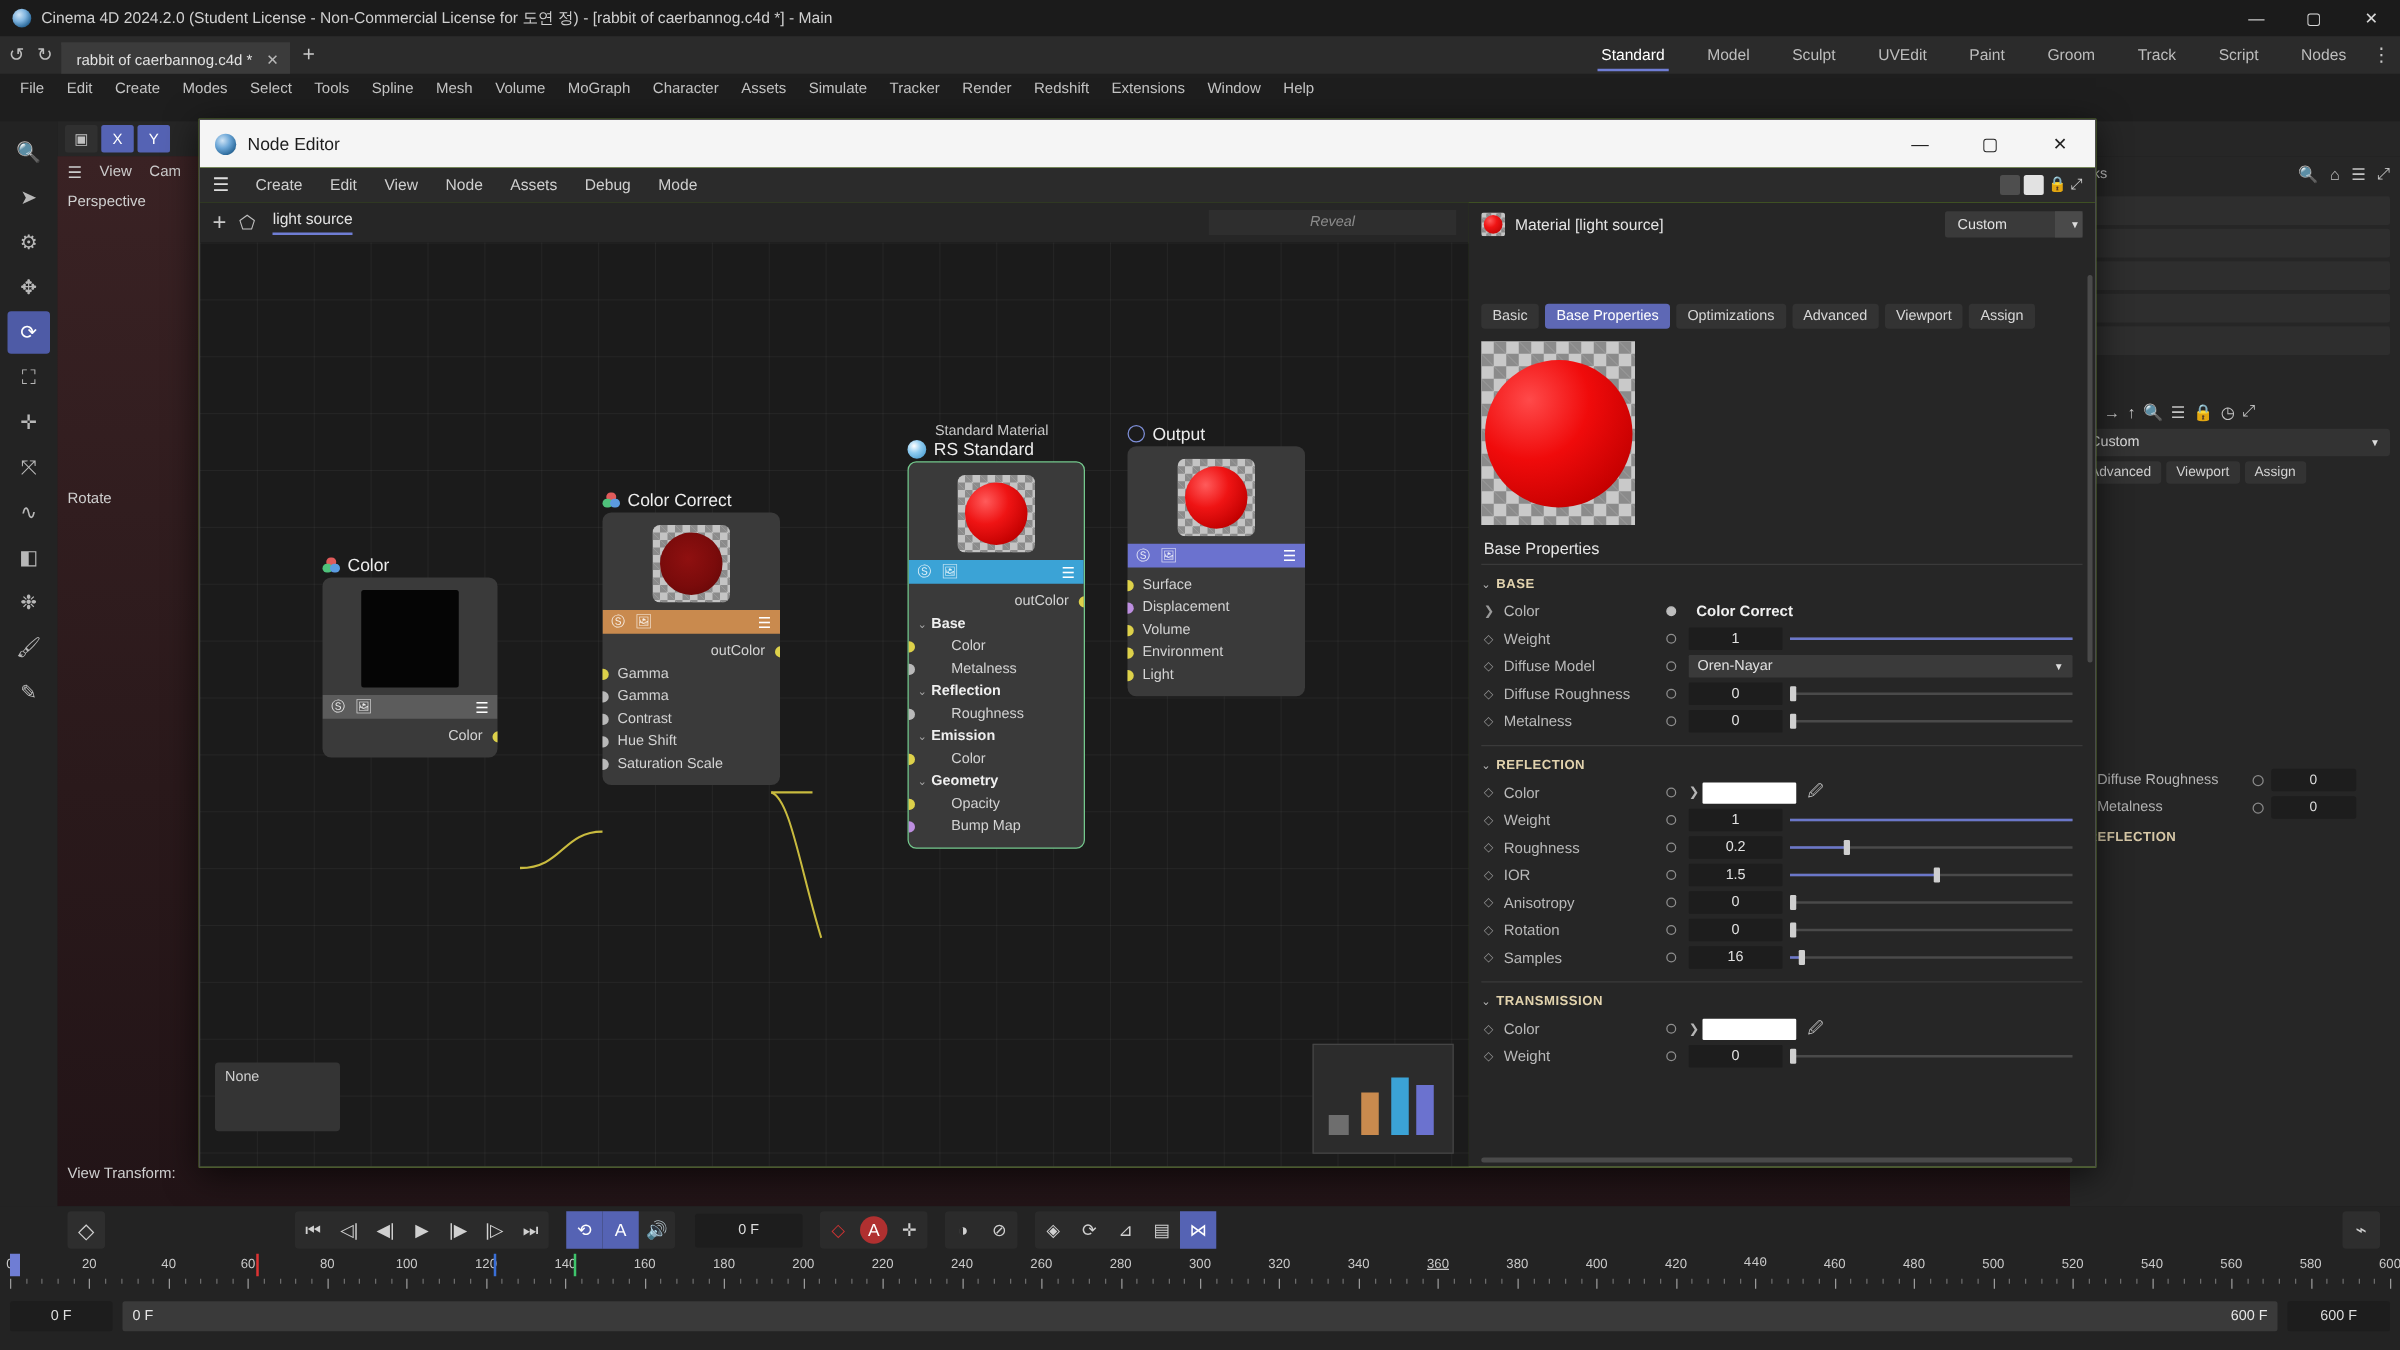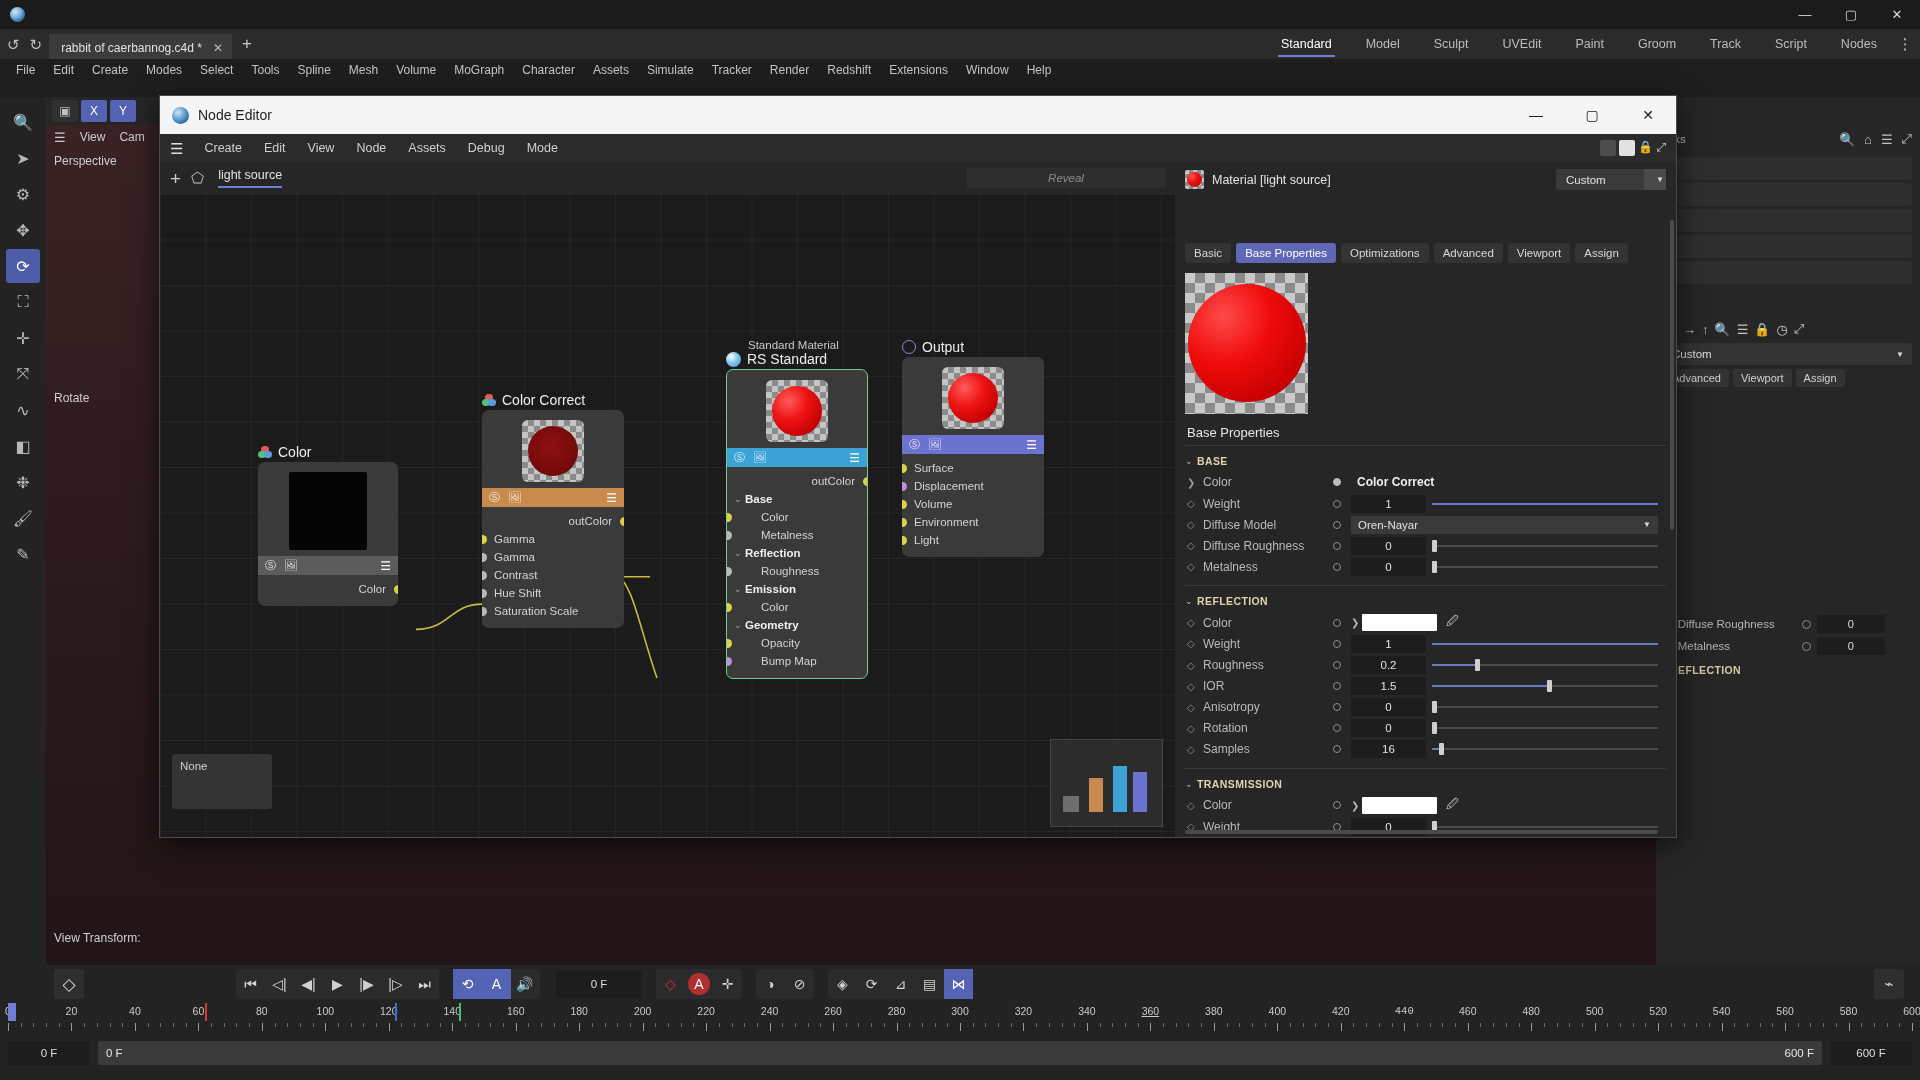--- a/index.html
+++ b/index.html
@@ -141,21 +141,21 @@
   .playhead { position:absolute; top:0; width:8px; height:18px; background:#6f7dd4; }
   .marker { position:absolute; top:0; width:2px; height:18px; }
   .tl-bottom { display:flex; align-items:center; gap: 8px; padding: 4px 8px 0 8px; }
   .tl-bottom .fbox { width: 82px; height: 24px; background:#1d1d1d; display:flex;align-items:center;justify-content:center;
      font-size:11.5px; color:#ddd; border-radius:2px;}
   .tl-bottom .range { flex:1; height:24px; background:#3a3a3a; display:flex;align-items:center;justify-content:space-between;
      padding: 0 8px; font-size:11.5px; color:#e6e6e6; border-radius:2px;}
 
   
   .nodewin {
-    position: absolute; left: 159px; top: 95px; width: 1518px; height: 743px;
+    position: absolute; left: 159px; top: 95px; width: 1518px; height: 839px;
     background: #84cc16; border: 1px solid #4a4a4a; box-shadow: 0 6px 26px rgba(0,0,0,.65);
     display: flex; flex-direction: column;
   }
   .nw-title {
     height: 38px; background: #f5f5f5; display: flex; align-items: center; padding-left: 12px;
     color: #1c1c1c; font-size: 14px;
   }
   .nw-title .logo {
     width: 17px; height: 17px; border-radius: 50%; margin-right: 9px;
     background: radial-gradient(circle at 35% 32%, #cfe4f5 0%, #6ea8d8 38%, #2f6d9e 72%, #15344a 100%);
@@ -327,20 +327,21 @@
 
   .svgwires { position:absolute; left:0; top:0; width:100%; height:100%; pointer-events:none; }
 </style>
 </head>
 <body>
 
 <div class="app">
 
   <div class="winbar">
     <div class="c4d-logo"></div>
+    <div class="title">Cinema 4D 2024.2.0 (Student License - Non-Commercial License for 도연 정) - [rabbit of caerbannog.c4d *] - Main</div>
     <div class="winctl">
       <div>—</div>
       <div>▢</div>
       <div class="close">✕</div>
     </div>
   </div>
 
   <div class="tabrow">
     <div class="undoredo">
       <span>↺</span>

